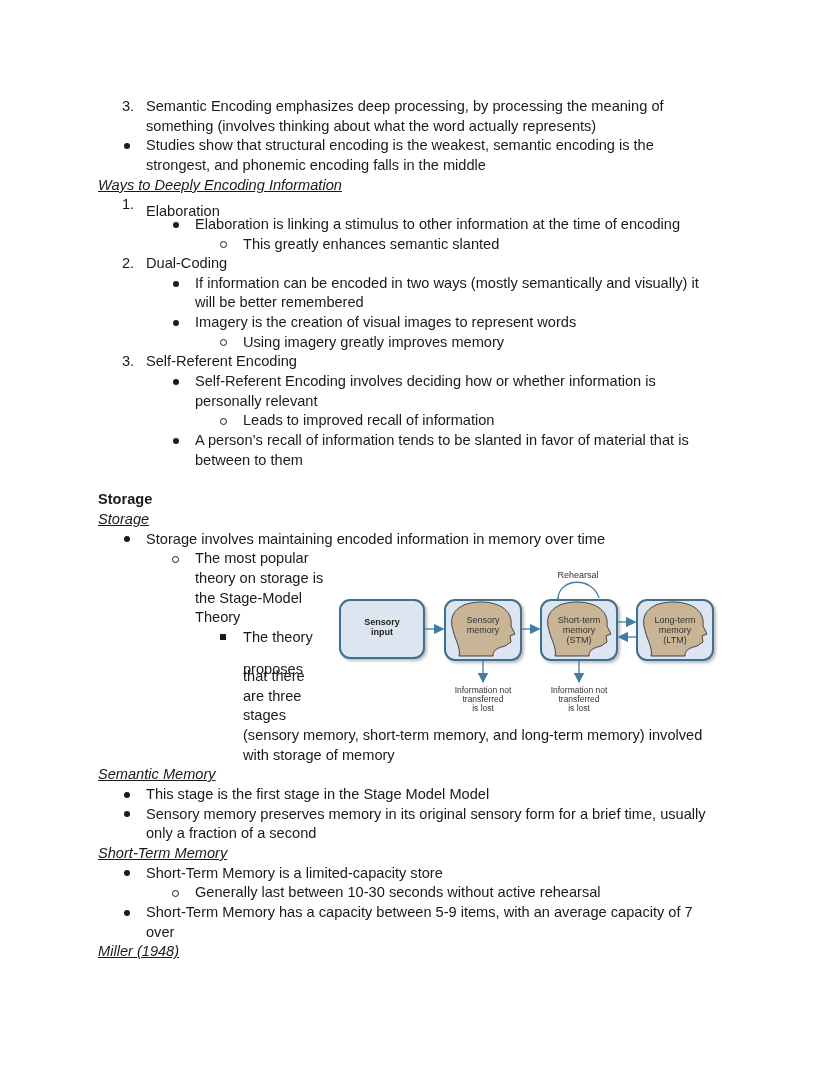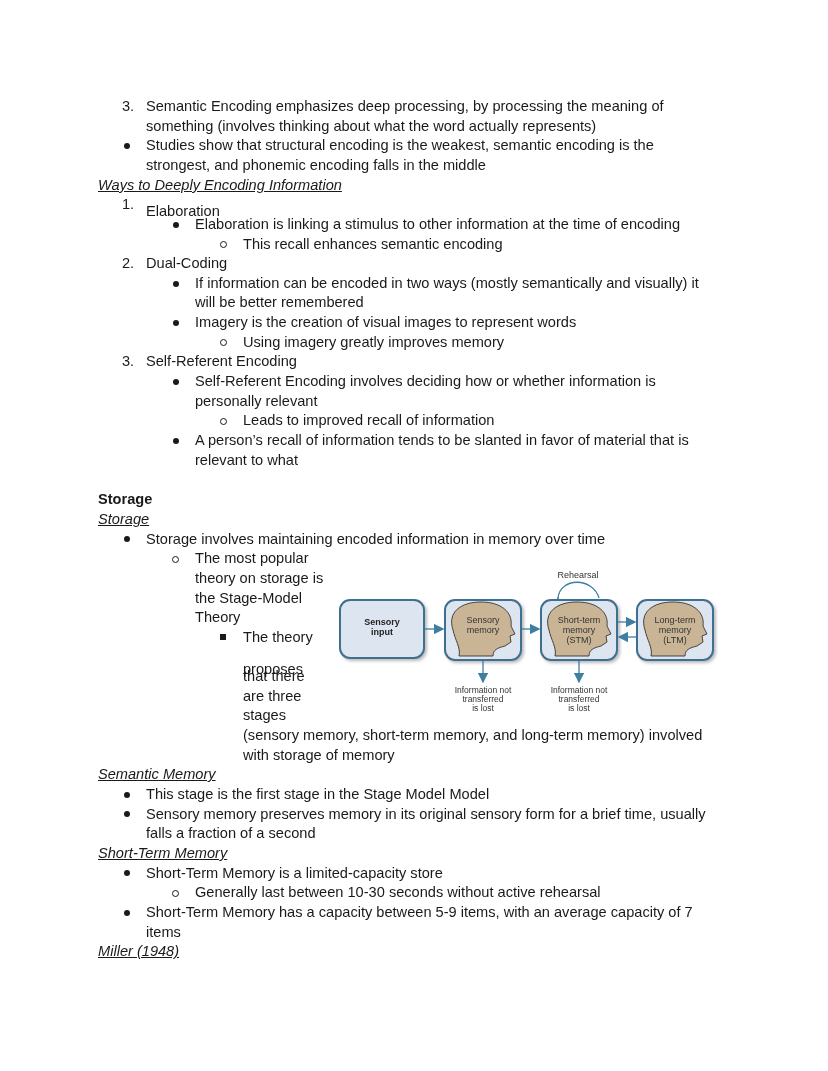--- a/index.html
+++ b/index.html
@@ -24,42 +24,42 @@
 <span class="line" style="left:146px;top:136px">Studies show that structural encoding is the weakest, semantic encoding is the</span>
 <span class="line" style="left:146px;top:156px">strongest, and phonemic encoding falls in the middle</span>
 
 <span class="line heading-u" style="left:98px;top:176px">Ways to Deeply Encoding Information</span>
 
 <span class="marker" style="left:122px;top:195px">1.</span>
 <span class="line" style="left:146px;top:202px">Elaboration</span>
 <span class="bullet" style="left:173px;top:222px"></span>
 <span class="line" style="left:195px;top:215px">Elaboration is linking a stimulus to other information at the time of encoding</span>
 <span class="circle" style="left:220px;top:241px"></span>
-<span class="line" style="left:243px;top:235px">This recall enhances semantic encoding</span>
+<span class="line" style="left:243px;top:235px">This greatly enhances semantic slanted</span>
 
 <span class="marker" style="left:122px;top:254px">2.</span>
 <span class="line" style="left:146px;top:254px">Dual-Coding</span>
 <span class="bullet" style="left:173px;top:281px"></span>
 <span class="line" style="left:195px;top:274px">If information can be encoded in two ways (mostly semantically and visually) it</span>
 <span class="line" style="left:195px;top:293px">will be better remembered</span>
 <span class="bullet" style="left:173px;top:320px"></span>
 <span class="line" style="left:195px;top:313px">Imagery is the creation of visual images to represent words</span>
 <span class="circle" style="left:220px;top:339px"></span>
 <span class="line" style="left:243px;top:333px">Using imagery greatly improves memory</span>
 
 <span class="marker" style="left:122px;top:352px">3.</span>
 <span class="line" style="left:146px;top:352px">Self-Referent Encoding</span>
 <span class="bullet" style="left:173px;top:379px"></span>
 <span class="line" style="left:195px;top:372px">Self-Referent Encoding involves deciding how or whether information is</span>
 <span class="line" style="left:195px;top:392px">personally relevant</span>
 <span class="circle" style="left:220px;top:418px"></span>
 <span class="line" style="left:243px;top:411px">Leads to improved recall of information</span>
 <span class="bullet" style="left:173px;top:438px"></span>
 <span class="line" style="left:195px;top:431px">A person’s recall of information tends to be slanted in favor of material that is</span>
-<span class="line" style="left:195px;top:451px">relevant to what</span>
+<span class="line" style="left:195px;top:451px">between to them</span>
 
 <span class="line heading-b" style="left:98px;top:490px">Storage</span>
 <span class="line heading-u" style="left:98px;top:510px">Storage</span>
 <span class="bullet" style="left:124px;top:536px"></span>
 <span class="line" style="left:146px;top:530px">Storage involves maintaining encoded information in memory over time</span>
 <span class="circle" style="left:172px;top:556px"></span>
 <span class="line" style="left:195px;top:549px">The most popular</span>
 <span class="line" style="left:195px;top:569px">theory on storage is</span>
 <span class="line" style="left:195px;top:589px">the Stage-Model</span>
 <span class="line" style="left:195px;top:608px">Theory</span>
@@ -124,24 +124,24 @@
   <text x="244" y="140" font-size="8.5" text-anchor="middle" fill="#333">transferred</text>
   <text x="244" y="149" font-size="8.5" text-anchor="middle" fill="#333">is lost</text>
 </svg>
 </div>
 
 <span class="line heading-u" style="left:98px;top:765px">Semantic Memory</span>
 <span class="bullet" style="left:124px;top:792px"></span>
 <span class="line" style="left:146px;top:785px">This stage is the first stage in the Stage Model Model</span>
 <span class="bullet" style="left:124px;top:811px"></span>
 <span class="line" style="left:146px;top:805px">Sensory memory preserves memory in its original sensory form for a brief time, usually</span>
-<span class="line" style="left:146px;top:824px">falls a fraction of a second</span>
+<span class="line" style="left:146px;top:824px">only a fraction of a second</span>
 
 <span class="line heading-u" style="left:98px;top:844px">Short-Term Memory</span>
 <span class="bullet" style="left:124px;top:870px"></span>
 <span class="line" style="left:146px;top:864px">Short-Term Memory is a limited-capacity store</span>
 <span class="circle" style="left:172px;top:890px"></span>
 <span class="line" style="left:195px;top:883px">Generally last between 10-30 seconds without active rehearsal</span>
 <span class="bullet" style="left:124px;top:910px"></span>
 <span class="line" style="left:146px;top:903px">Short-Term Memory has a capacity between 5-9 items, with an average capacity of 7</span>
-<span class="line" style="left:146px;top:923px">items</span>
+<span class="line" style="left:146px;top:923px">over</span>
 
 <span class="line heading-u" style="left:98px;top:942px">Miller (1948)</span>
 
 </body></html>

